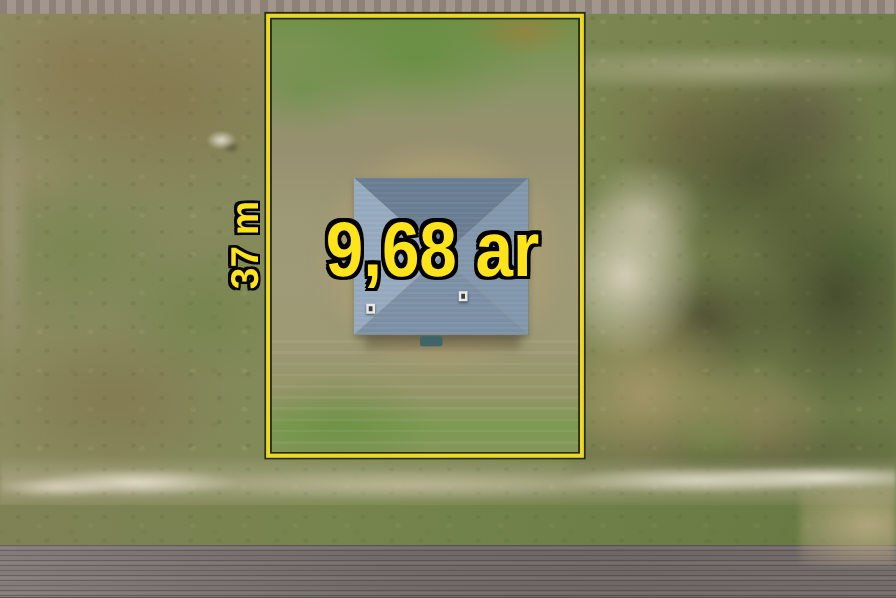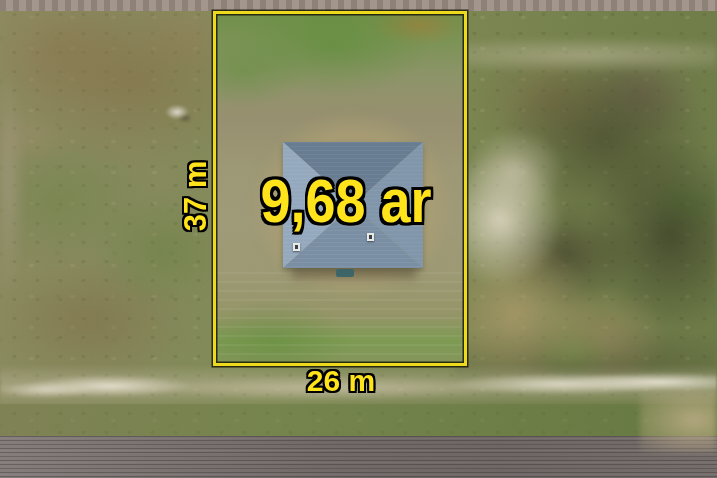--- a/index.html
+++ b/index.html
@@ -207,15 +207,14 @@
   </div>
   <div class="layer teal-object"></div>
   <div class="layer white-object"></div>
 
   <div class="layer plot-boundary" style="border-color: rgb(237, 218, 29);"></div>
 
   <div class="measure-label area-label" style="color: rgb(255, 228, 28);">9,68 ar</div>
 
   <div class="measure-label depth-label" style="color: rgb(255, 228, 28);">37 m</div>
 
-  <div class="measure-label frontage-label" style="color: rgb(255, 228, 28);">26 m</div>
 
 </div>
 
 </body></html>

